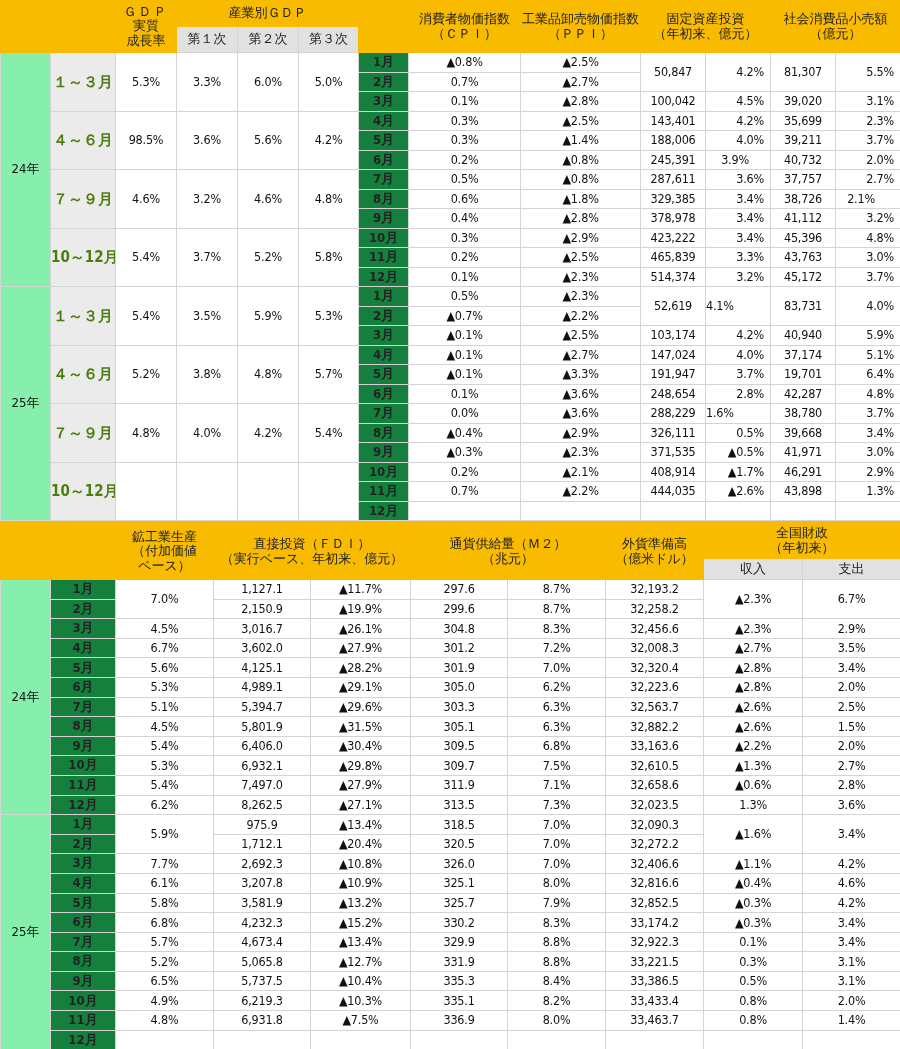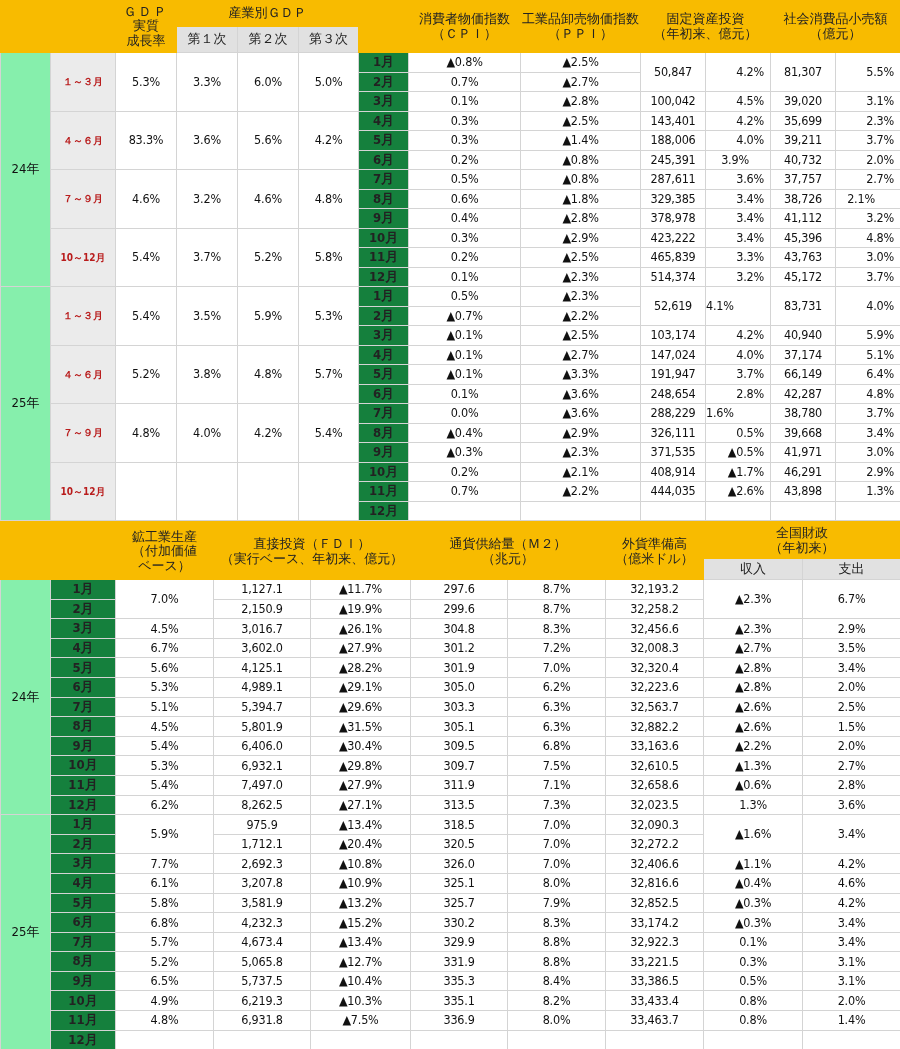--- a/index.html
+++ b/index.html
@@ -3,21 +3,21 @@
 <meta charset="utf-8">
 <style>
   * { box-sizing: border-box; margin: 0; padding: 0; }
   html, body { width: 900px; height: 1049px; background: #ffffff; overflow: hidden; }
   body { font-family: "DejaVu Sans Condensed", "DejaVu Sans", "Liberation Sans", sans-serif; color: #111; }
   table { border-collapse: collapse; table-layout: fixed; width: 900px; }
   td, th { border: 1px solid #d4d4d4; text-align: center; vertical-align: middle; font-size: 12px; font-weight: normal; line-height: 1.1; white-space: nowrap; overflow: hidden; padding: 0; }
   .hdr { background: #f8bb00; color: #222; border-color: #f8bb00; font-size: 13px; line-height: 1.12; }
   .sub { background: #e1e1e1; color: #222; font-size: 13px; }
   .year { background: #86efac; font-size: 13px; }
-  .q { background: #ebebeb; font-size: 10px; font-weight: bold; color:#b91c1c; }
+  .q { background: #ebebeb; font-size: 15px; font-weight: bold; color:#4d7c0f; }
   .m { background: #15803d; font-size: 13px; font-weight: bold; color:#222; }
   .v { background: #ffffff; font-size: 12.5px; letter-spacing: -0.2px; }
   #top tr.h1 { height: 26px; }
   #top tr.h2 { height: 26px; }
   #top tr.r { height: 19.5px; }
   #bot tr.h1 { height: 36px; }
   #bot tr.h2 { height: 21px; }
   #bot tr.r { height: 19.6px; }
   .sep-row td { border-top: 3px solid #f8bb00; }
 </style>
@@ -86,21 +86,21 @@
         <td class="m">3月</td>
         <td class="v">0.1%</td>
         <td class="v">▲2.8%</td>
         <td class="v">100,042</td>
         <td class="v" style="text-align:right;padding-right:6px">4.5%</td>
         <td class="v">39,020</td>
         <td class="v" style="text-align:right;padding-right:6px">3.1%</td>
       </tr>
       <tr class="r">
         <td class="q" rowspan="3">４～６月</td>
-        <td class="v" rowspan="3">83.3%</td>
+        <td class="v" rowspan="3">98.5%</td>
         <td class="v" rowspan="3">3.6%</td>
         <td class="v" rowspan="3">5.6%</td>
         <td class="v" rowspan="3">4.2%</td>
         <td class="m">4月</td>
         <td class="v">0.3%</td>
         <td class="v">▲2.5%</td>
         <td class="v">143,401</td>
         <td class="v" style="text-align:right;padding-right:6px">4.2%</td>
         <td class="v">35,699</td>
         <td class="v" style="text-align:right;padding-right:6px">2.3%</td>
@@ -229,21 +229,21 @@
         <td class="v" style="text-align:right;padding-right:6px">4.0%</td>
         <td class="v">37,174</td>
         <td class="v" style="text-align:right;padding-right:6px">5.1%</td>
       </tr>
       <tr class="r">
         <td class="m">5月</td>
         <td class="v">▲0.1%</td>
         <td class="v">▲3.3%</td>
         <td class="v">191,947</td>
         <td class="v" style="text-align:right;padding-right:6px">3.7%</td>
-        <td class="v">66,149</td>
+        <td class="v">19,701</td>
         <td class="v" style="text-align:right;padding-right:6px">6.4%</td>
       </tr>
       <tr class="r">
         <td class="m">6月</td>
         <td class="v">0.1%</td>
         <td class="v">▲3.6%</td>
         <td class="v">248,654</td>
         <td class="v" style="text-align:right;padding-right:6px">2.8%</td>
         <td class="v">42,287</td>
         <td class="v" style="text-align:right;padding-right:6px">4.8%</td>

